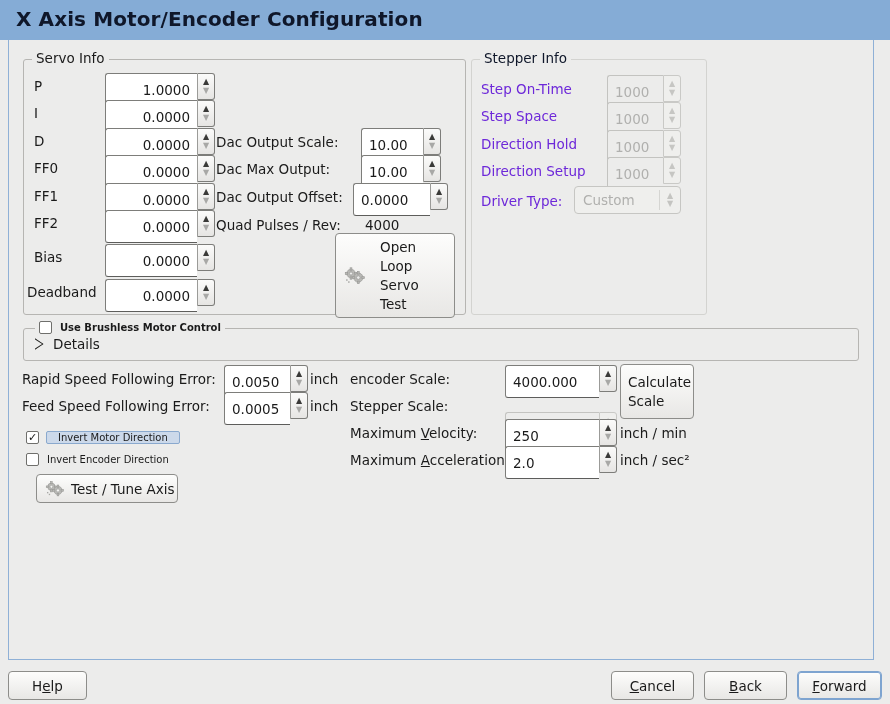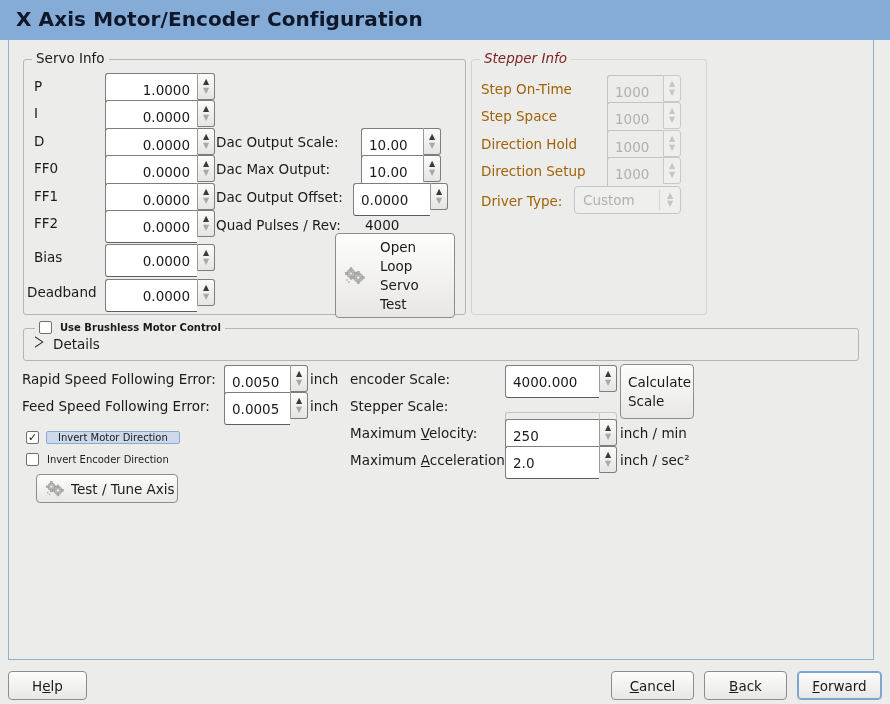--- a/index.html
+++ b/index.html
@@ -34,25 +34,25 @@
   
   .group{
     position:absolute;box-sizing:border-box;
     border:1px solid #b6b5b2;border-radius:3px;
   }
   .group > .legend{
     position:absolute;top:-9px;left:8px;
     background:#ececeb;padding:0 4px;
     font-size:13.5px;line-height:14px;white-space:nowrap;
   }
-  .group.disabled > .legend{color:#7f1d1d;font-style:italic;}
+  .group.disabled > .legend{color:#0f172a;}
 
   
   .lbl{position:absolute;white-space:nowrap;font-size:13.5px;line-height:16px;}
-  .lbl.dim{color:#a16207;}
+  .lbl.dim{color:#6d28d9;}
   u.acc{text-decoration:underline;}
 
   
   .spin{position:absolute;box-sizing:border-box;height:27px;display:flex;}
   .spin .txt{
     flex:1 1 auto;box-sizing:border-box;height:33px;
     border:1px solid #7d7d7a;border-bottom-color:#5d5d5b;
     background:#ffffff;border-right:none;
     border-radius:3px 0 0 3px;
     display:flex;align-items:center;
@@ -109,21 +109,21 @@
     font-size:11px;line-height:11px;color:#111;flex:0 0 13px;
   }
   .chk .cl{margin-left:8px;white-space:nowrap;font-size:10px;}
   .chk .cl.bold{font-weight:bold;}
   .chk .cl.hl{
     background:#ccd9ea;border:1px solid #8aa9ce;border-radius:2px;
     padding:0 11px;margin-left:7px;
   }
 
   
-  .expander{position:absolute;display:flex;}
+  .expander{position:absolute;display:flex;align-items:center;}
   .expander .tri{
     width:0;height:0;flex:0 0 auto;
     border-top:6px solid transparent;border-bottom:6px solid transparent;
     border-left:9px solid transparent;
     position:relative;
   }
   .expander .tri:after{
     content:"";position:absolute;left:-9px;top:-6px;
     width:0;height:0;
     border-top:6px solid transparent;border-bottom:6px solid transparent;

